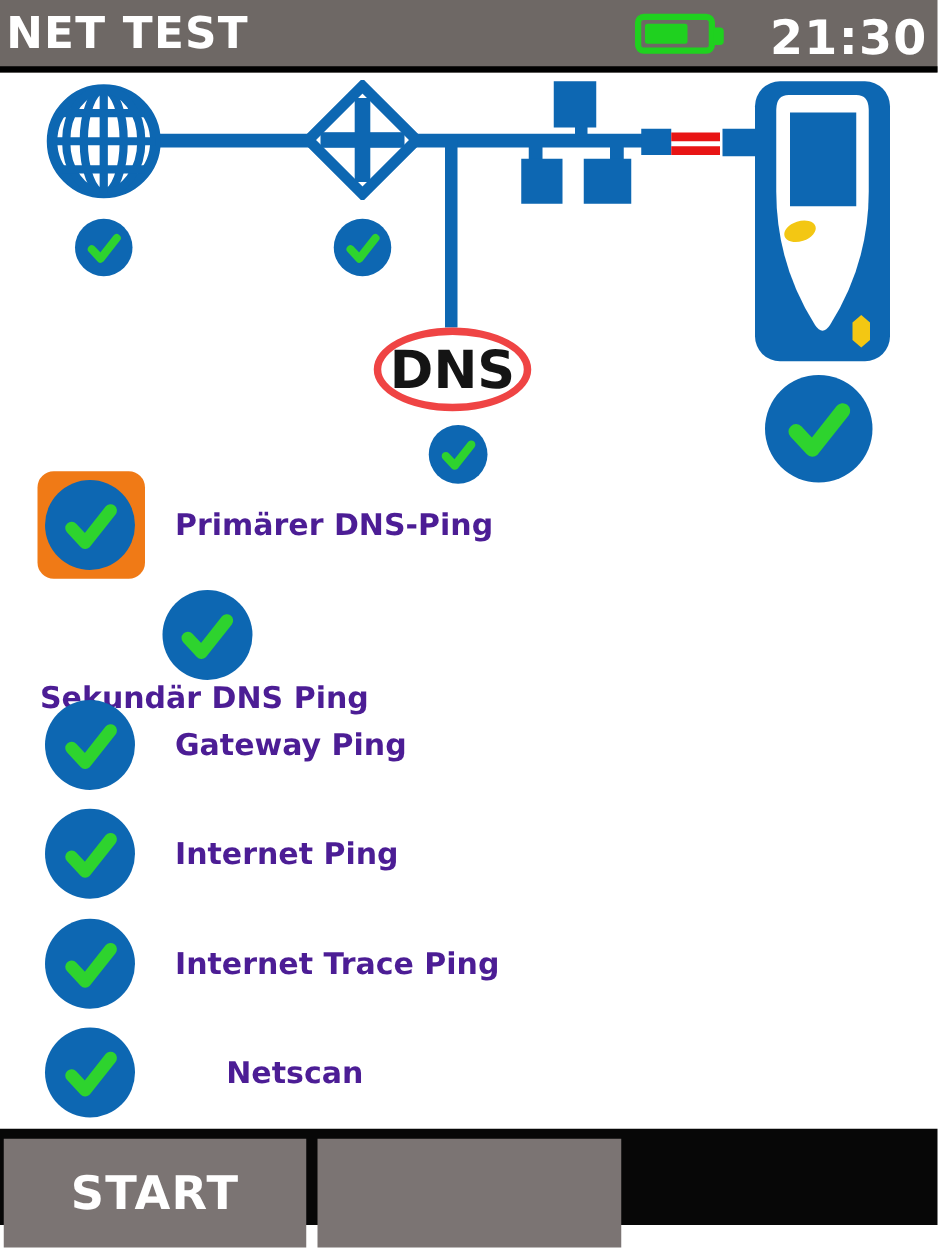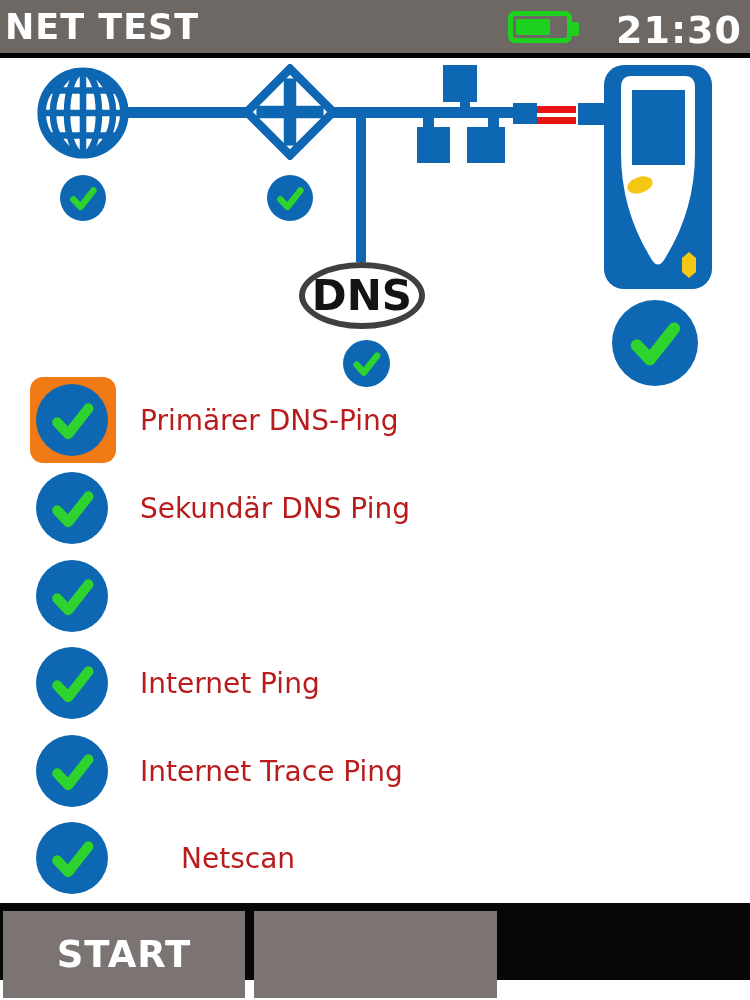--- a/index.html
+++ b/index.html
@@ -46,34 +46,34 @@
   .sq-left  {left:417px;top:127px;width:33px;height:36px;}
   .sq-right {left:467px;top:127px;width:38px;height:36px;}
   .conn1{left:513px;top:103px;width:24px;height:21px;}
   .conn2{left:578px;top:103px;width:28px;height:22px;}
   .cable-red{background:#e81414;width:39px;height:7px;left:537px;}
   .cable-red.r1{top:106px;}
   .cable-red.r2{top:117px;}
   
   .dns-bubble{
     left:299px;top:262px;width:126px;height:67px;box-sizing:border-box;
-    border:6px solid #404040;border-radius:50%;background:#ffffff;
+    border:6px solid #ef4444;border-radius:50%;background:#ffffff;
     display:flex;align-items:center;justify-content:center;
   }
   .dns-bubble span{font-size:42px;font-weight:600;color:#141414;letter-spacing:0px;}
   
   .check{
     border-radius:50%;background:#0d67b2;
     display:flex;align-items:center;justify-content:center;
   }
   .check svg{width:78%;height:78%;}
   
   .row{position:absolute;left:0;height:72px;display:flex;align-items:center;}
   .row .check{width:72px;height:72px;margin-left:36px;flex:0 0 auto;}
-  .row .label{margin-left:32px;font-size:28px;color:#b91c1c;white-space:nowrap;}
+  .row .label{margin-left:32px;font-size:24px;color:#4c1d95;white-space:nowrap;font-weight:bold;}
   .sel-box{
     position:absolute;left:30px;top:377px;width:86px;height:86px;
     background:#f07a16;border-radius:13px;
   }
   
   .softbar{
     position:absolute;left:0;top:903px;width:750px;height:77px;background:#070707;
   }
   .softkey{
     position:absolute;top:8px;height:87px;background:#7b7473;
@@ -169,35 +169,36 @@
 
 <div class="row" style="top:384px;">
   <div class="check">
     <svg viewBox="0 0 36 36">
         <path d="M8.5 19.5 L15.5 27 L28.5 10.5" fill="none" stroke="#2ed32e" stroke-width="6.5" stroke-linecap="round" stroke-linejoin="round"></path>
       </svg>
   </div>
   <div class="label">Primärer DNS-Ping</div>
 </div>
 
-<div class="row" style="top:472px;">
+<div class="row" style="top:472px;flex-direction:column;">
   <div class="check">
     <svg viewBox="0 0 36 36">
         <path d="M8.5 19.5 L15.5 27 L28.5 10.5" fill="none" stroke="#2ed32e" stroke-width="6.5" stroke-linecap="round" stroke-linejoin="round"></path>
       </svg>
   </div>
   <div class="label">Sekundär DNS Ping</div>
 </div>
 
 <div class="row" style="top:560px;">
   <div class="check">
     <svg viewBox="0 0 36 36">
         <path d="M8.5 19.5 L15.5 27 L28.5 10.5" fill="none" stroke="#2ed32e" stroke-width="6.5" stroke-linecap="round" stroke-linejoin="round"></path>
       </svg>
   </div>
+  <div class="label">Gateway Ping</div>
 </div>
 
 <div class="row" style="top:647px;justify-content:center;">
   <div class="check">
     <svg viewBox="0 0 36 36">
         <path d="M8.5 19.5 L15.5 27 L28.5 10.5" fill="none" stroke="#2ed32e" stroke-width="6.5" stroke-linecap="round" stroke-linejoin="round"></path>
       </svg>
   </div>
   <div class="label">Internet Ping</div>
 </div>

